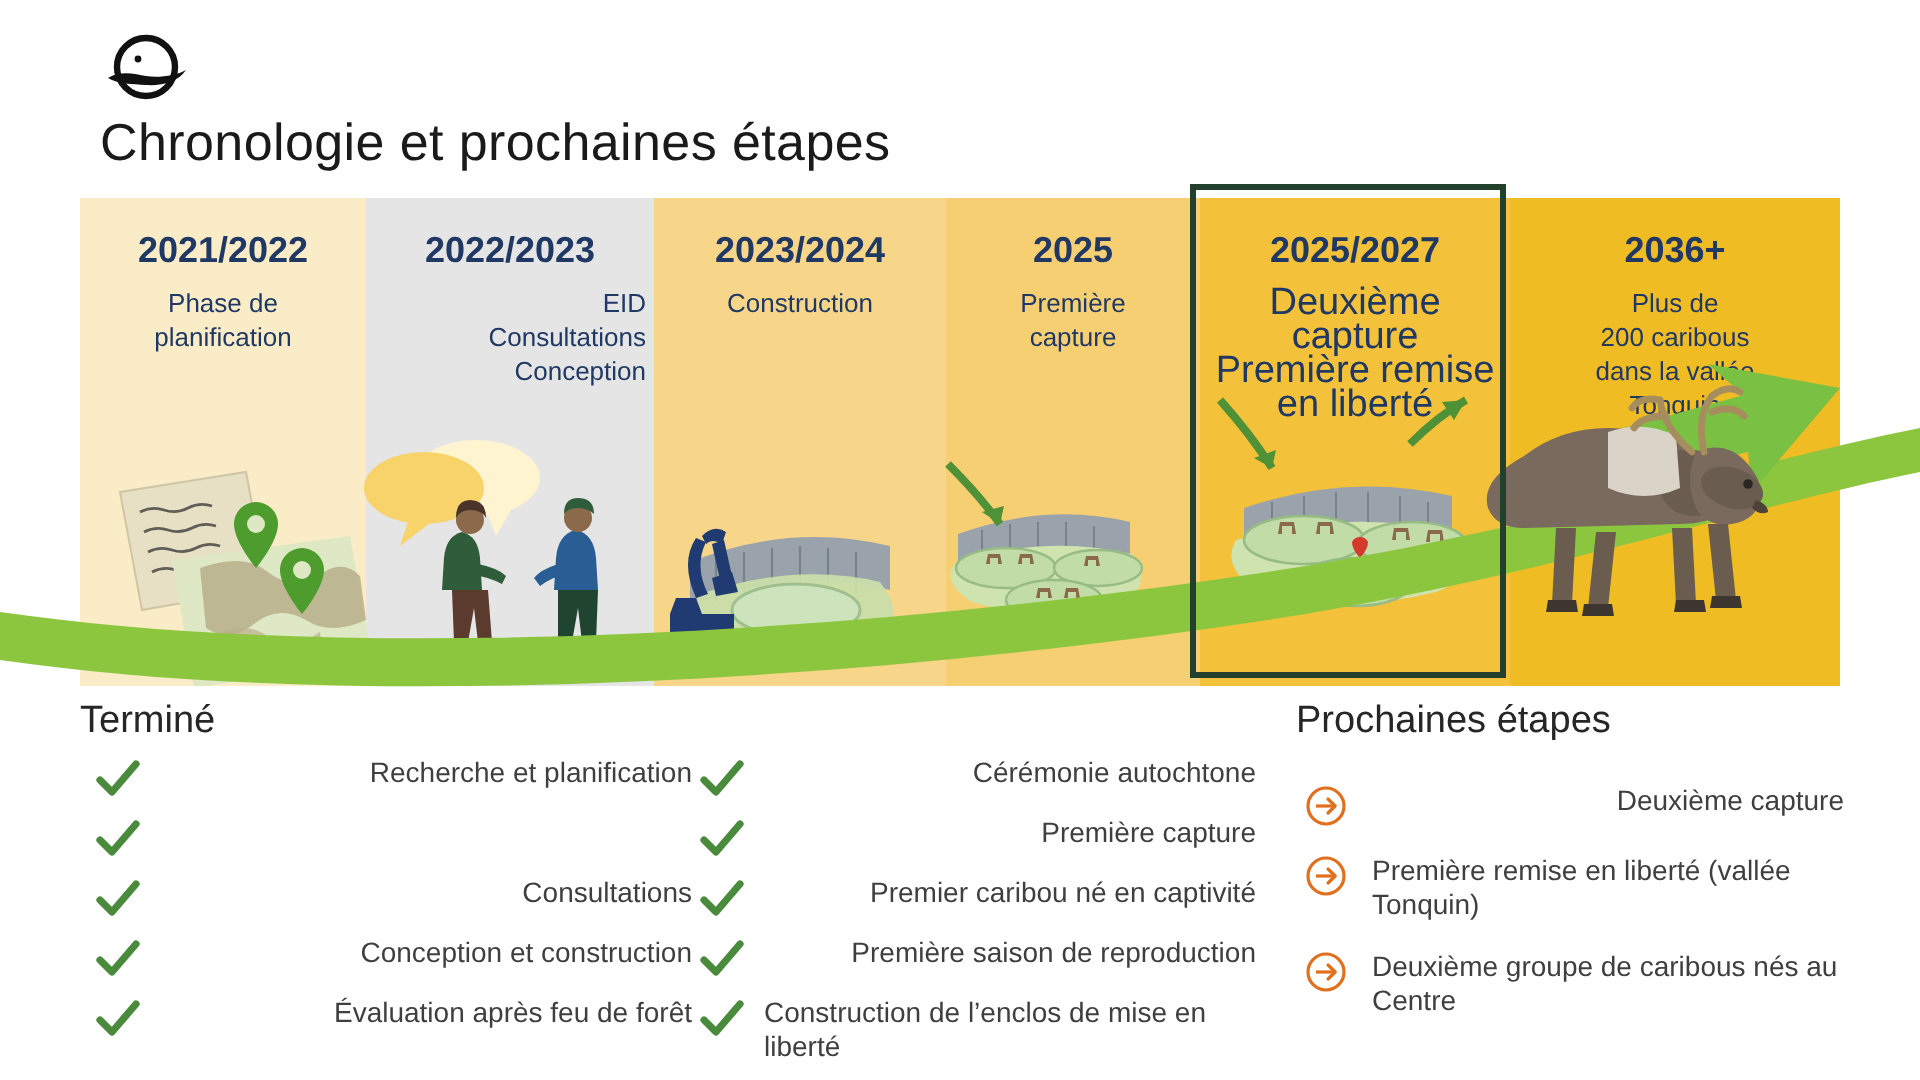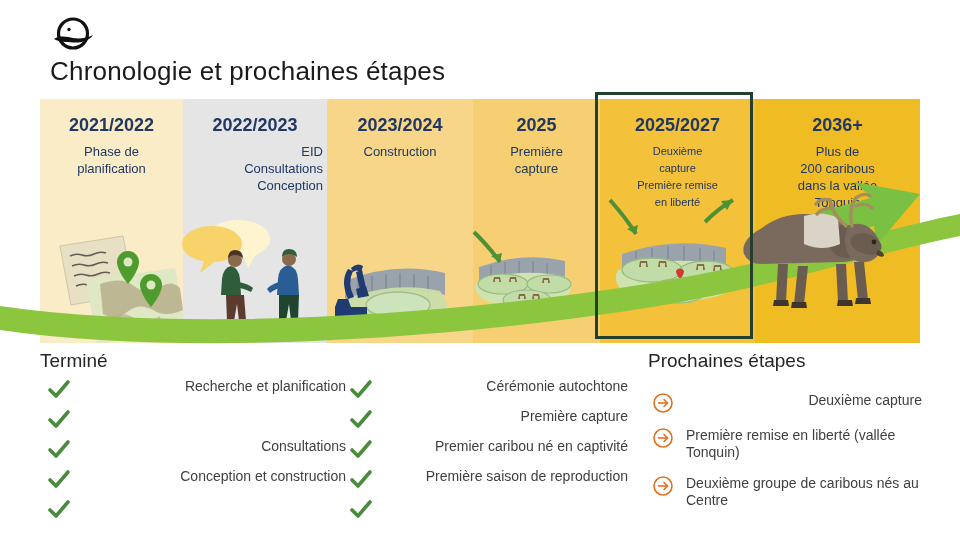--- a/index.html
+++ b/index.html
@@ -95,21 +95,21 @@
     </div>
 
     <div class="band" style="width:127px;background:#f6cf72;">
       <div class="yr">2025</div>
       <div class="dsc" style="white-space:pre-line;">Première
 capture</div>
     </div>
 
     <div class="band" style="width:155px;background:#f3c13a;">
       <div class="yr">2025/2027</div>
-      <div class="dsc" style="white-space:pre-line;font-size:11px;">Deuxième
+      <div class="dsc" style="white-space:pre-line;font-size:19px;">Deuxième
 capture
 Première remise
 en liberté</div>
     </div>
 
     <div class="band" style="width:165px;background:#f0bc24;">
       <div class="yr">2036+</div>
       <div class="dsc" style="white-space:pre-line;">Plus de
 200 caribous
 dans la vallée
@@ -320,20 +320,21 @@
           </svg>
       </span>
       <span class="tx">Conception et construction</span>
     </div>
     <div class="li">
       <span class="mk">
         <svg viewBox="0 0 26 20" width="26" height="20">
             <path d="M4 11 L10 17 L22 3" stroke="#4a8a3c" stroke-width="3.6" fill="none" stroke-linecap="round" stroke-linejoin="round"></path>
           </svg>
       </span>
+      <span class="tx">Évaluation après feu de forêt</span>
     </div>
   </div>
 
   <div class="list" style="left:348px;top:378px;width:280px;">
     <div class="li">
       <span class="mk">
         <svg viewBox="0 0 26 20" width="26" height="20">
             <path d="M4 11 L10 17 L22 3" stroke="#4a8a3c" stroke-width="3.6" fill="none" stroke-linecap="round" stroke-linejoin="round"></path>
           </svg>
       </span>
@@ -362,20 +363,21 @@
           </svg>
       </span>
       <span class="tx">Première saison de reproduction</span>
     </div>
     <div class="li">
       <span class="mk">
         <svg viewBox="0 0 26 20" width="26" height="20">
             <path d="M4 11 L10 17 L22 3" stroke="#4a8a3c" stroke-width="3.6" fill="none" stroke-linecap="round" stroke-linejoin="round"></path>
           </svg>
       </span>
+      <span class="tx">Construction de l’enclos de mise en liberté</span>
     </div>
   </div>
 
   <div class="col-head" style="left:648px;top:350px;">Prochaines étapes</div>
 
   <div class="list" style="left:652px;top:392px;width:270px;">
     <div class="li next" style="margin-bottom:14px;">
       <span class="mk">
         <svg viewBox="0 0 26 20" width="26" height="20">
           <circle cx="11" cy="10" r="9" fill="none" stroke="#e1701e" stroke-width="1.6"></circle>

